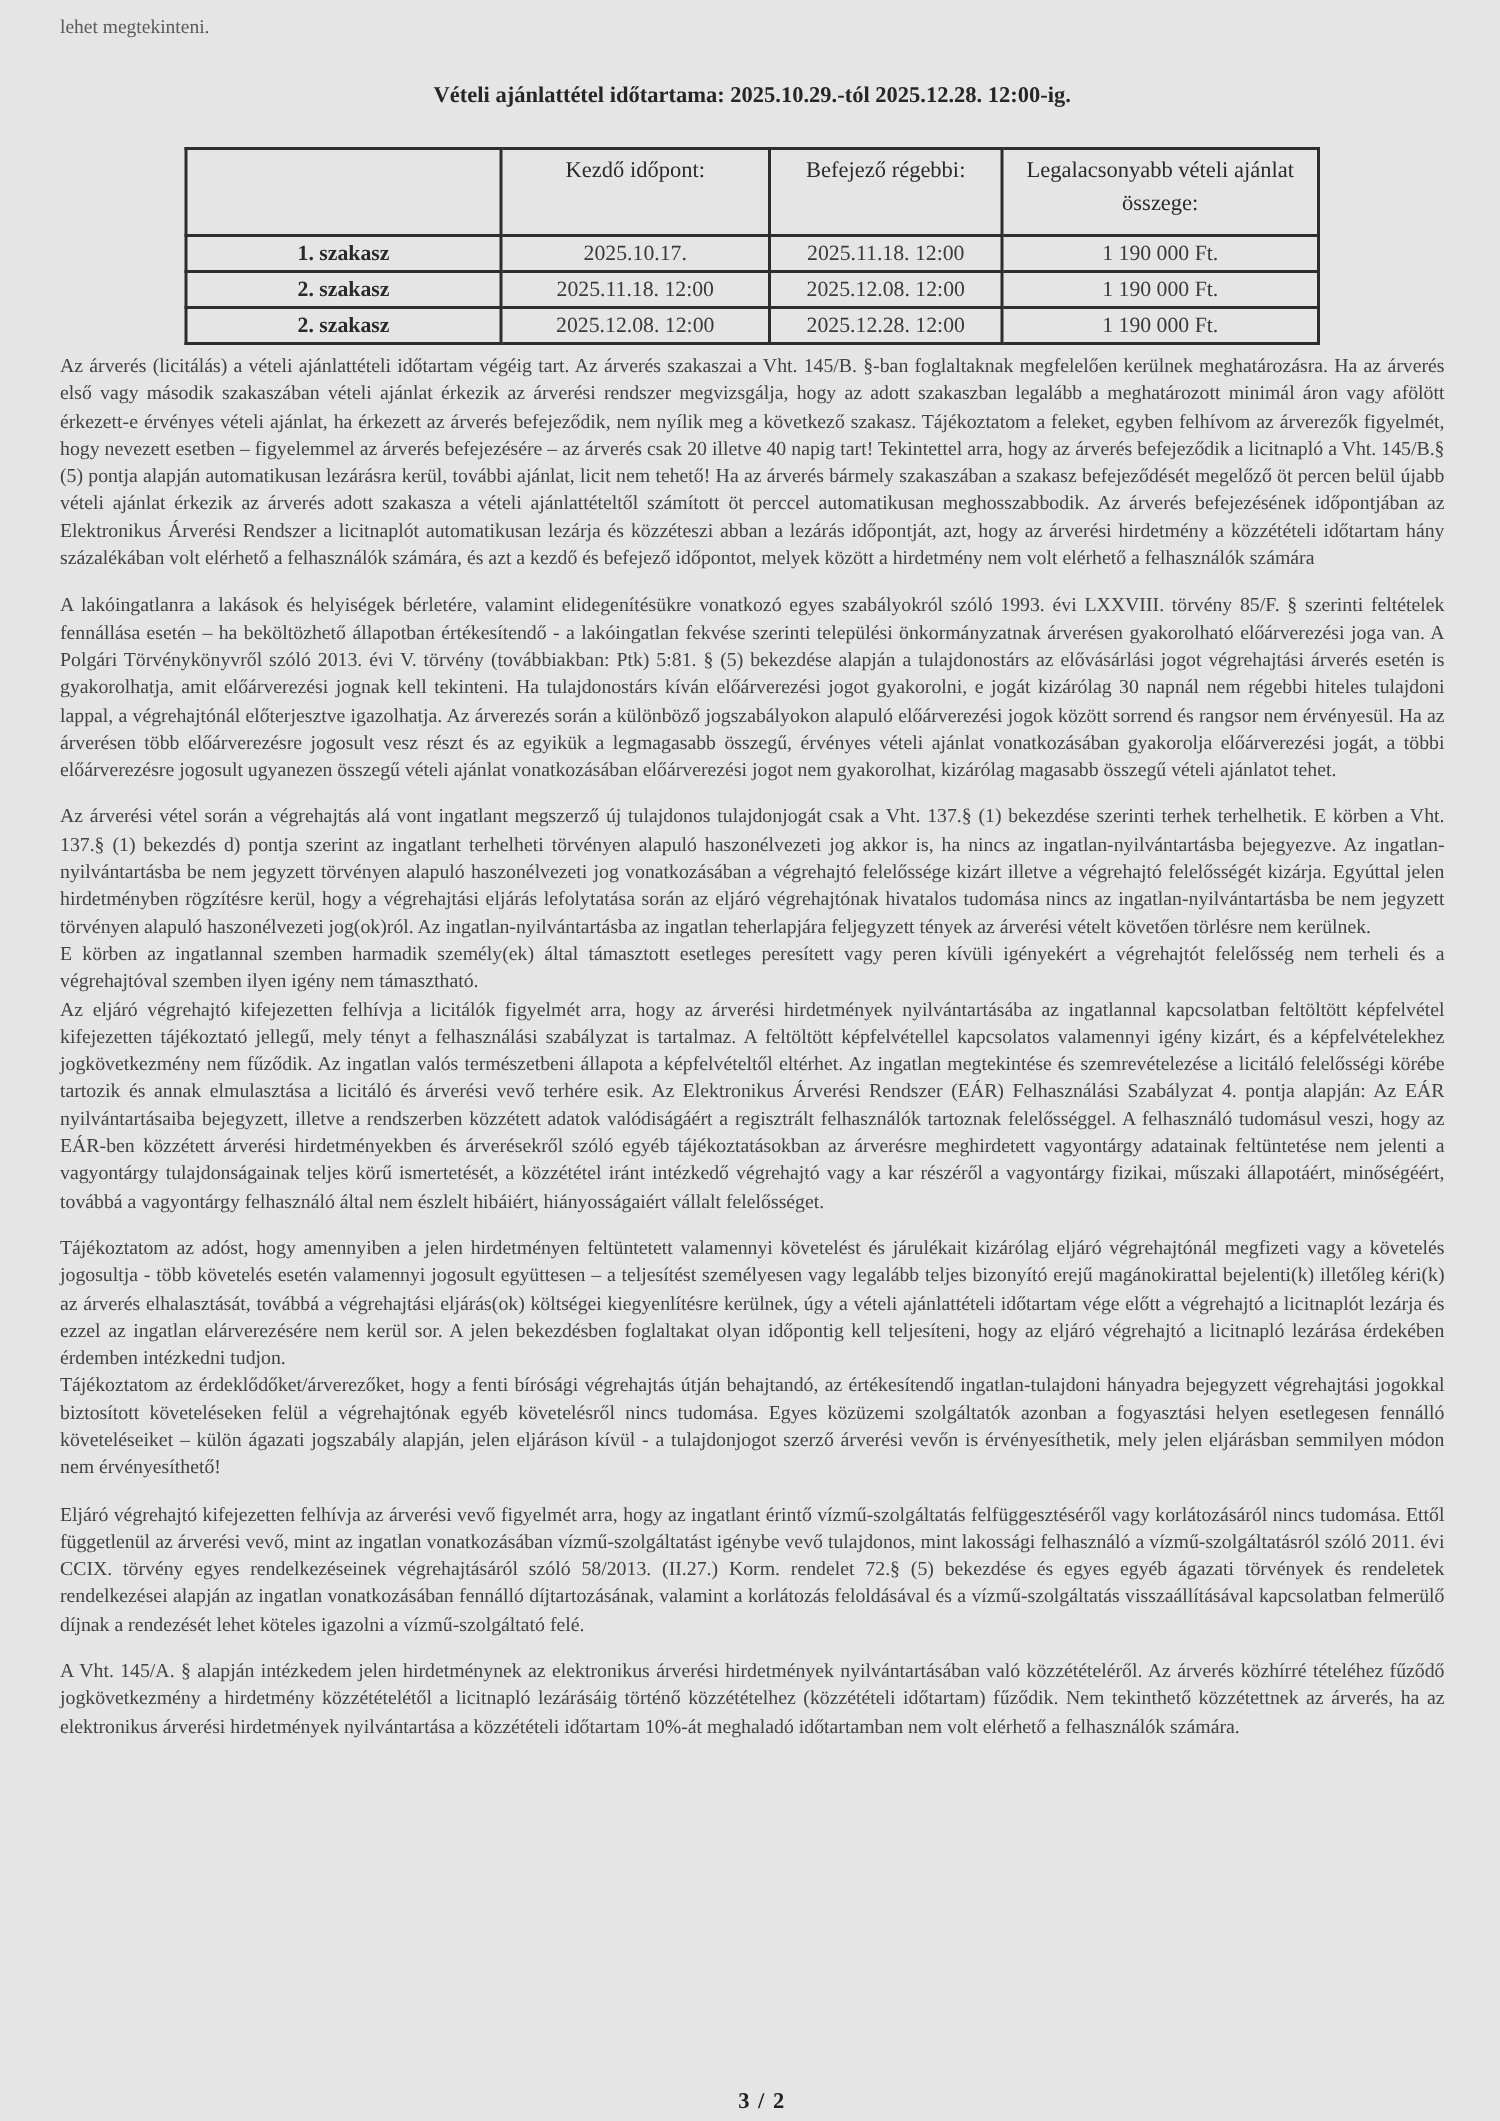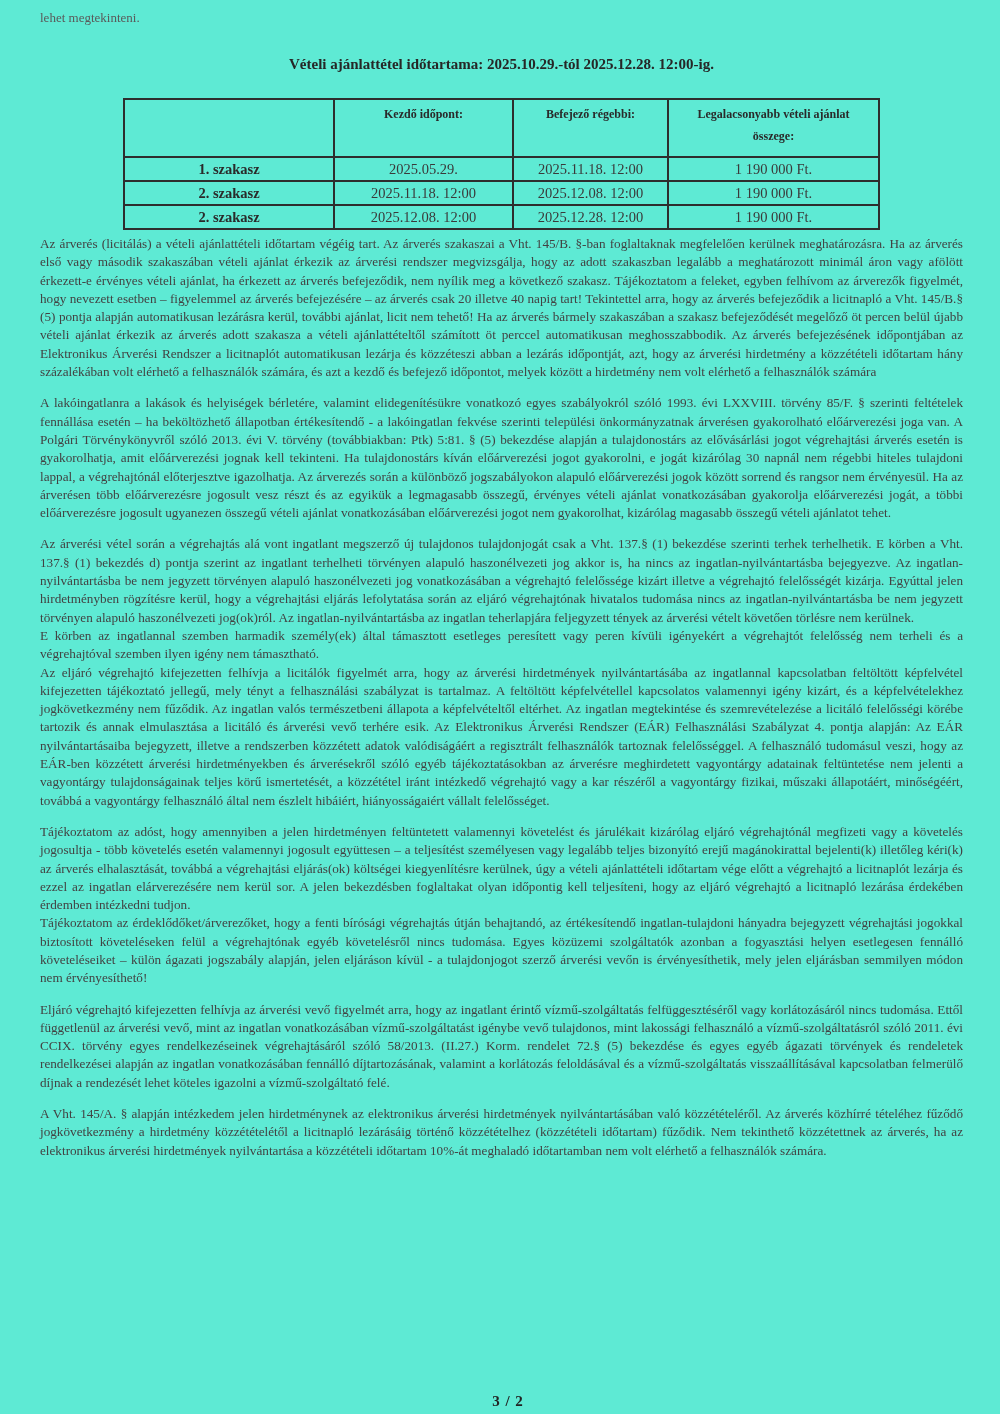--- a/index.html
+++ b/index.html
@@ -2,21 +2,21 @@
 <html lang="hu"><head>
 <meta charset="utf-8">
 <style>
   * { margin: 0; padding: 0; box-sizing: border-box; }
   html, body { background: #ffffff; }
   .page {
     position: relative;
     width: 1000px;
     height: 1414px;
     margin: 0 auto;
-    background: #5eead4;
+    background: #e5e5e5;
     font-family: "Liberation Serif", "DejaVu Serif", serif;
     color: #3c3c3c;
     padding: 10px 37px 0 40px;
     overflow: hidden;
   }
   .top-note {
     font-size: 13px;
     line-height: 16px;
     color: #5a5a5a;
   }
@@ -40,22 +40,22 @@
     border-collapse: collapse;
     margin: 21px auto 0 auto;
     table-layout: fixed;
   }
   .auction-table th, .auction-table td {
     border: 2px solid #2e2e2e;
     text-align: center;
     font-family: "Liberation Serif", "DejaVu Serif", serif;
   }
   .auction-table th {
-    font-size: 12px;
-    font-weight: bold;
+    font-size: 15px;
+    font-weight: normal;
     color: #2a2a2a;
     vertical-align: top;
     padding: 3px 8px 2px 8px;
     height: 58px;
     line-height: 22px;
   }
   .auction-table td {
     font-size: 14.5px;
     color: #3a3a3a;
     padding: 1px 4px;
@@ -105,21 +105,21 @@
       <tr>
         <th></th>
         <th>Kezdő időpont:</th>
         <th>Befejező régebbi:</th>
         <th>Legalacsonyabb vételi ajánlat összege:</th>
       </tr>
     </thead>
     <tbody>
       <tr>
         <td class="row-label">1. szakasz</td>
-        <td>2025.05.29.</td>
+        <td>2025.10.17.</td>
         <td>2025.11.18. 12:00</td>
         <td>1 190 000 Ft.</td>
       </tr>
       <tr>
         <td class="row-label">2. szakasz</td>
         <td>2025.11.18. 12:00</td>
         <td>2025.12.08. 12:00</td>
         <td>1 190 000 Ft.</td>
       </tr>
       <tr>

